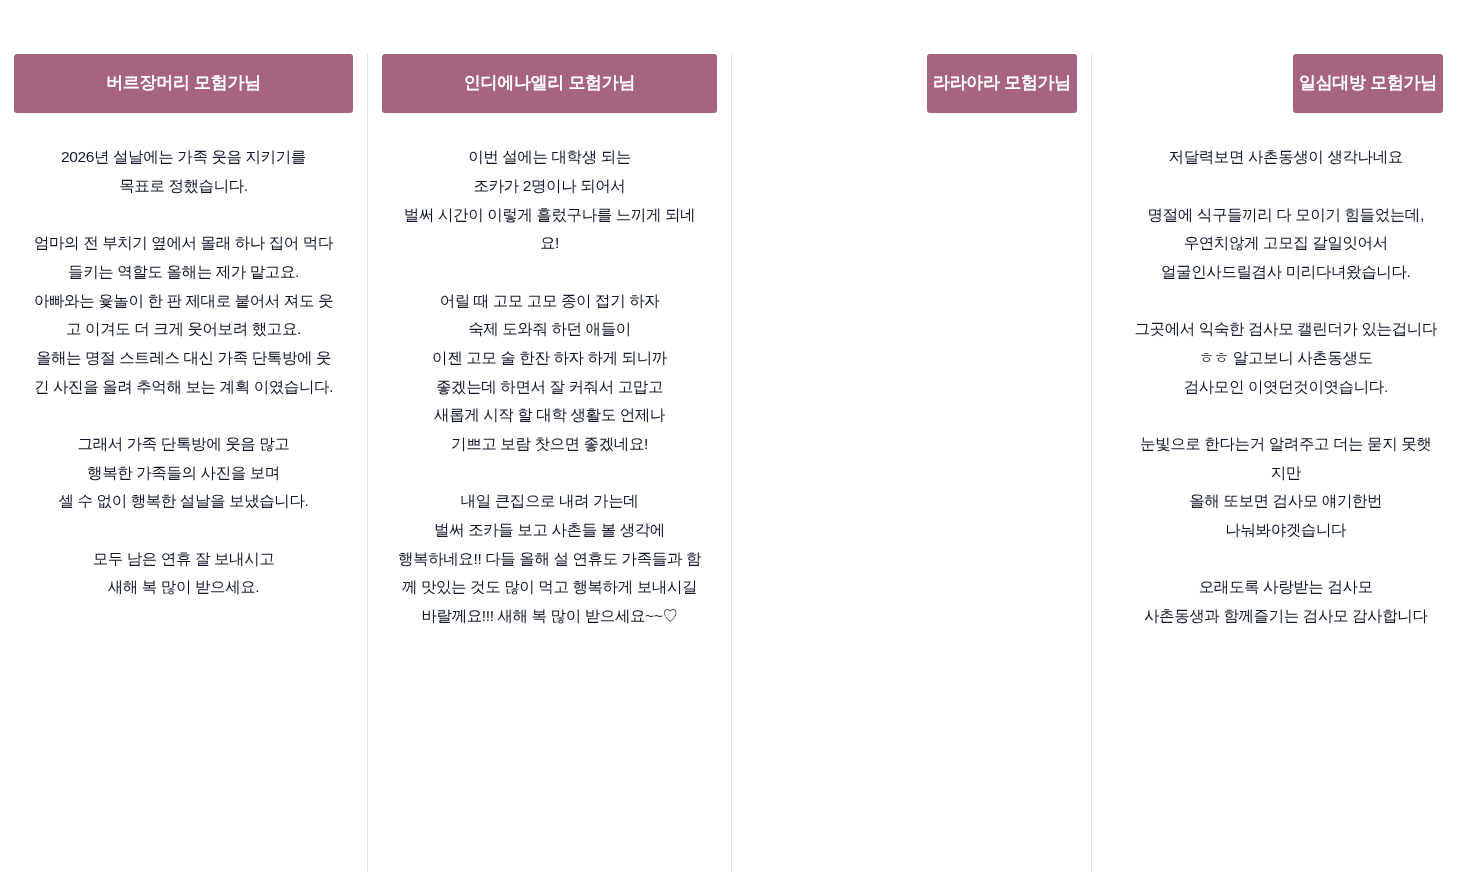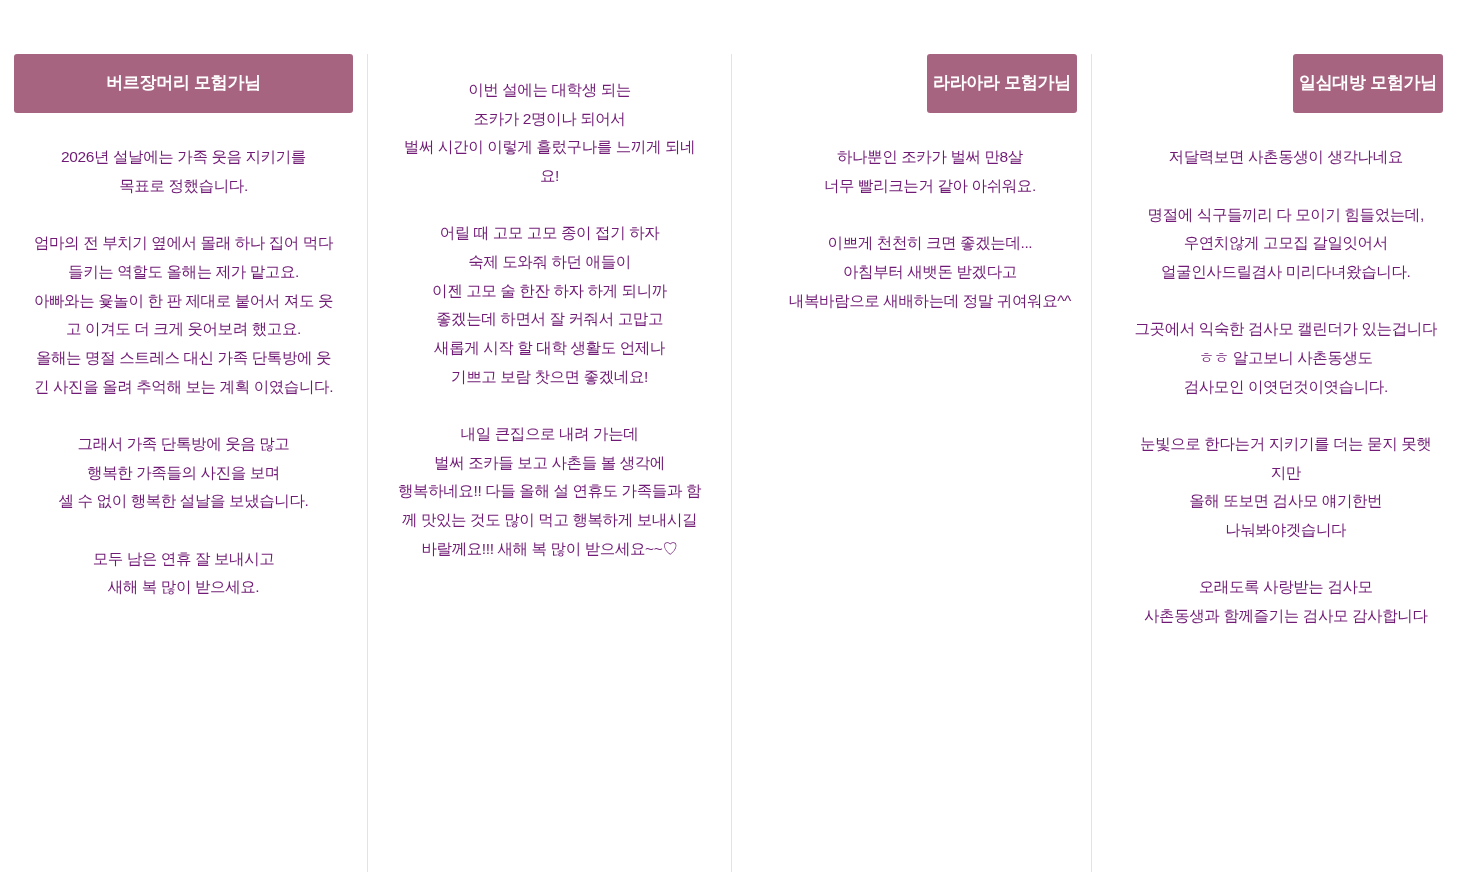--- a/index.html
+++ b/index.html
@@ -46,21 +46,21 @@
     font-weight: bold;
     letter-spacing: -0.3px;
     padding: 19px 6px 20px 6px;
     border-radius: 3px;
     margin-bottom: 8px;
     line-height: 1.2;
   }
   .card-body {
     padding: 22px 6px 10px 6px;
     font-size: 15.5px;
-    color: #701a75;
+    color: #0f172a;
     line-height: 1.85;
     letter-spacing: -0.4px;
     white-space: pre-wrap;
     word-break: keep-all;
     overflow: hidden;
   }
   .body-center { text-align: center; }
 </style>
 </head>
 <body>
@@ -81,20 +81,21 @@
 
 그래서 가족 단톡방에 웃음 많고
 행복한 가족들의 사진을 보며
 셀 수 없이 행복한 설날을 보냈습니다.
 
 모두 남은 연휴 잘 보내시고
 새해 복 많이 받으세요.</div>
   </div>
 
   <div class="card card-2">
+    <div class="card-header">인디에나엘리 모험가님</div>
     <div class="card-body body-center">이번 설에는 대학생 되는
 조카가 2명이나 되어서
 벌써 시간이 이렇게 흘렀구나를 느끼게 되네
 요!
 
 어릴 때 고모 고모 종이 접기 하자
 숙제 도와줘 하던 애들이
 이젠 고모 술 한잔 하자 하게 되니까
 좋겠는데 하면서 잘 커줘서 고맙고
 새롭게 시작 할 대학 생활도 언제나
@@ -102,41 +103,35 @@
 
 내일 큰집으로 내려 가는데
 벌써 조카들 보고 사촌들 볼 생각에
 행복하네요!! 다들 올해 설 연휴도 가족들과 함
 께 맛있는 것도 많이 먹고 행복하게 보내시길
 바랄께요!!! 새해 복 많이 받으세요~~♡</div>
   </div>
 
   <div class="card card-3">
     <div class="card-header">라라아라 모험가님</div>
-    <div class="card-body body-center">하나뿐인 조카가 벌써 만8살
-너무 빨리크는거 같아 아쉬워요.
-
-이쁘게 천천히 크면 좋겠는데...
-아침부터 새뱃돈 받겠다고
-내복바람으로 새배하는데 정말 귀여워요^^</div>
   </div>
 
   <div class="card card-4">
     <div class="card-header">일심대방 모험가님</div>
     <div class="card-body body-center">저달력보면 사촌동생이 생각나네요
 
 명절에 식구들끼리 다 모이기 힘들었는데,
 우연치않게 고모집 갈일잇어서
 얼굴인사드릴겸사 미리다녀왔습니다.
 
 그곳에서 익숙한 검사모 캘린더가 있는겁니다
 ㅎㅎ 알고보니 사촌동생도
 검사모인 이엿던것이엿습니다.
 
-눈빛으로 한다는거 지키기를 더는 묻지 못햇
+눈빛으로 한다는거 알려주고 더는 묻지 못햇
 지만
 올해 또보면 검사모 얘기한번
 나눠봐야겟습니다
 
 오래도록 사랑받는 검사모
 사촌동생과 함께즐기는 검사모 감사합니다</div>
   </div>
 
 </div>
 

